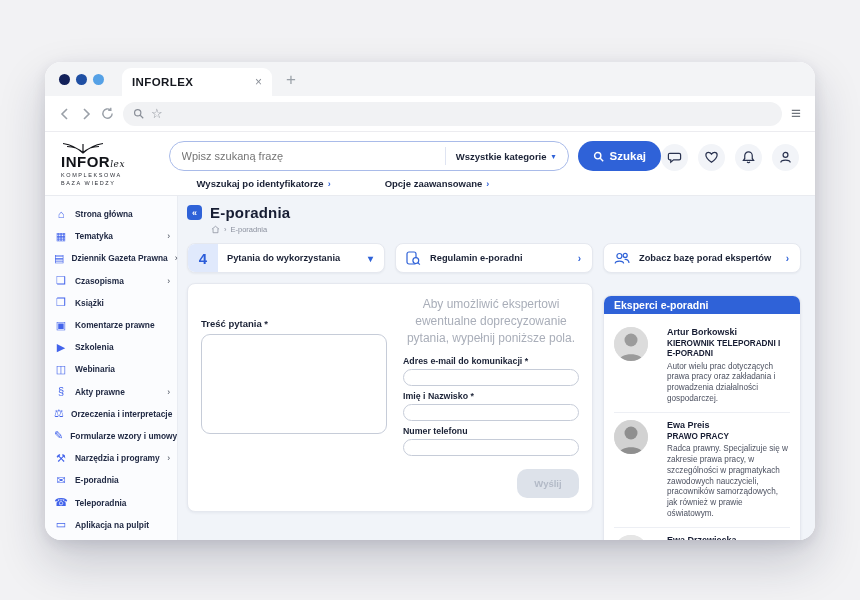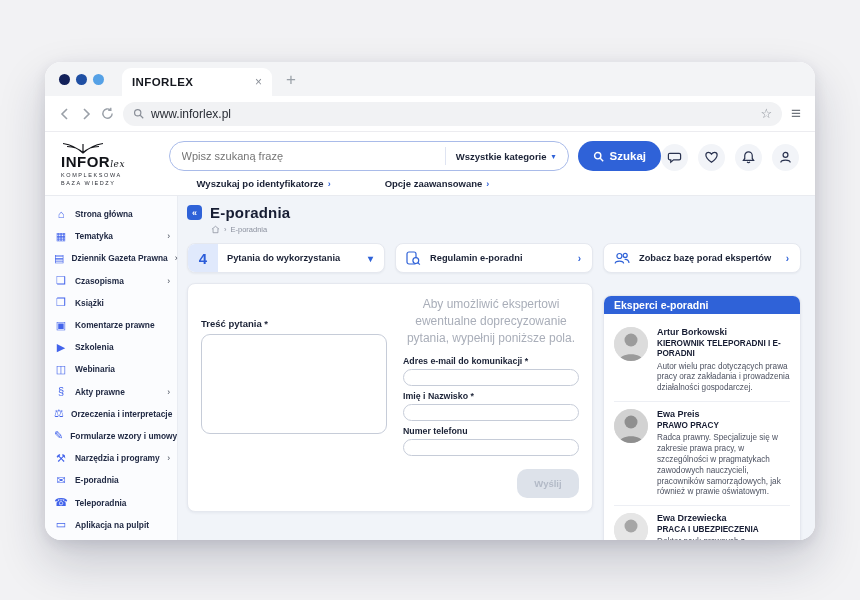--- a/index.html
+++ b/index.html
@@ -81,21 +81,21 @@
   .fleft textarea { width:100%; height:100px; border:1px solid #c6ccd8; border-radius:9px; resize:none; outline:none; font-family:inherit; }
   .fright { flex:1; display:flex; flex-direction:column; }
   .helper { font-size:12px; color:#a9aeb9; text-align:center; line-height:1.4; margin:3px 2px 5px; }
   .flabel { font-size:8.8px; font-weight:bold; color:#1b2236; margin:5px 0 3px; }
   .finput { height:17px; border:1px solid #c6ccd8; border-radius:9px; width:100%; outline:none; font-family:inherit; font-size:9px; padding:0 8px; }
   .submit { align-self:flex-end; margin-top:13px; width:62px; height:29px; border:none; border-radius:10px; background:#dde2ea;
             color:#b3bac7; font-size:9.5px; font-weight:bold; font-family:inherit; }
 
   .expertspanel { flex:1;margin-top:12px; }
   .expertsbody { padding:6px 10px 4px 10px; }
-  .expert { display:flex; gap:9px; padding:7px 0; border-bottom:1px solid #edeff4; }
+  .expert { display:flex; gap:19px; padding:7px 0; border-bottom:1px solid #edeff4; }
   .expert:last-child { border-bottom:none; }
   .photo { width:34px; height:34px; border-radius:50%; background:#e4e4e4; overflow:hidden; flex-shrink:0; }
   .ename { font-size:9px; font-weight:bold; color:#171d33; }
   .erole { font-size:8.2px; font-weight:bold; color:#171d33; margin:2px 0; line-height:1.25; }
   .edesc { font-size:8.2px; color:#4c5160; line-height:1.32; }
 
   svg { display:block; }
 </style>
 </head>
 <body>
@@ -131,21 +131,20 @@
           <path d="M12 7 a5 5 0 1 1 -1.8 -3.8 M10.5 0.8 L10.6 3.6 L7.8 3.5" stroke="#9aa0a8" stroke-width="1.5" fill="none"></path>
         </svg>
     </span>
     <div class="urlpill">
       <span>
         <svg width="11" height="11" viewBox="0 0 14 14">
             <circle cx="6" cy="6" r="4" stroke="#8a8f98" stroke-width="1.5" fill="none"></circle>
             <line x1="9.2" y1="9.2" x2="13" y2="13" stroke="#8a8f98" stroke-width="1.5"></line>
           </svg>
       </span>
-      <input type="text" value="www.inforlex.pl" style="">
       <span class="star">☆</span>
     </div>
     <span class="menu-glyph">≡</span>
   </div>
 
   <div class="siteheader">
     <div class="logo">
       <svg width="44" height="13" viewBox="0 0 44 13">
         <path d="M22 12 C16 6.5 8 3.5 2 2.5 M22 12 C18 7.5 12 5.5 6 5.5 M22 12 C28 6.5 36 3.5 42 2.5 M22 12 C26 7.5 32 5.5 38 5.5 M22 12 L22 3" stroke="#14151a" stroke-width="1.2" fill="none"></path>
       </svg>

